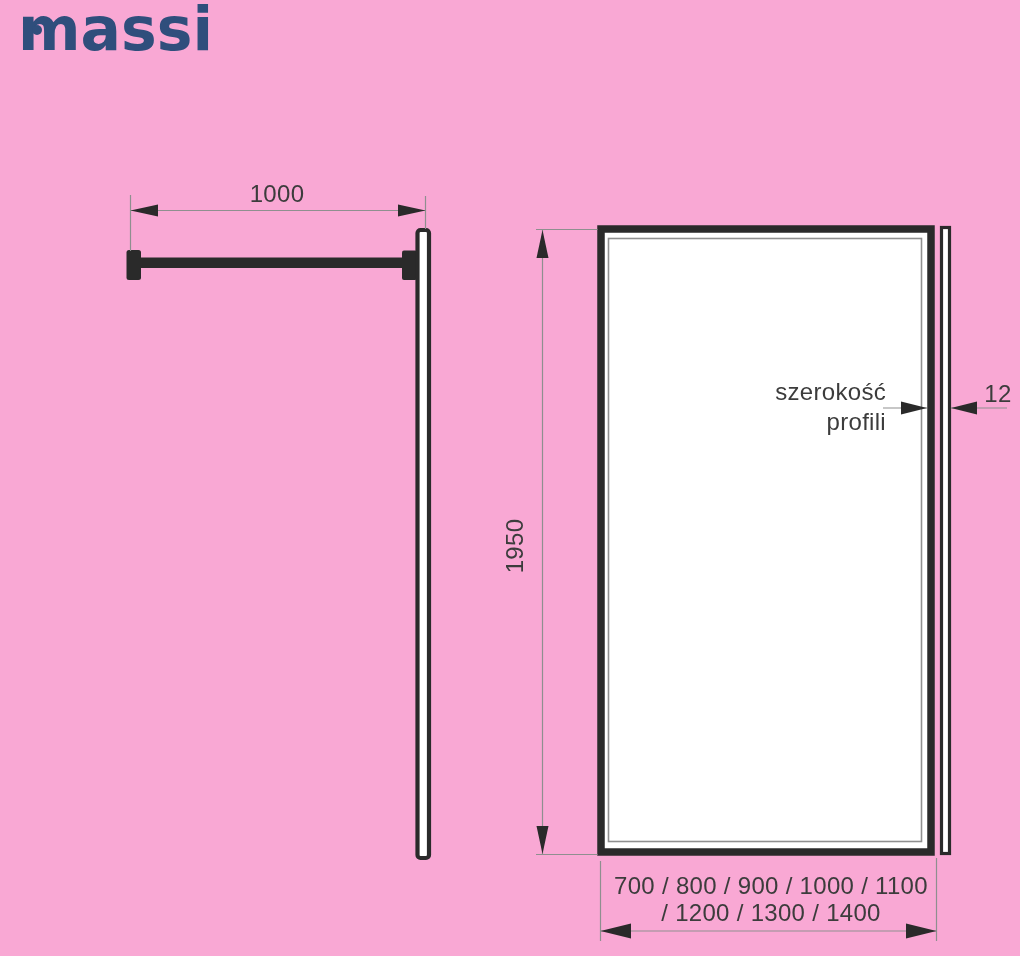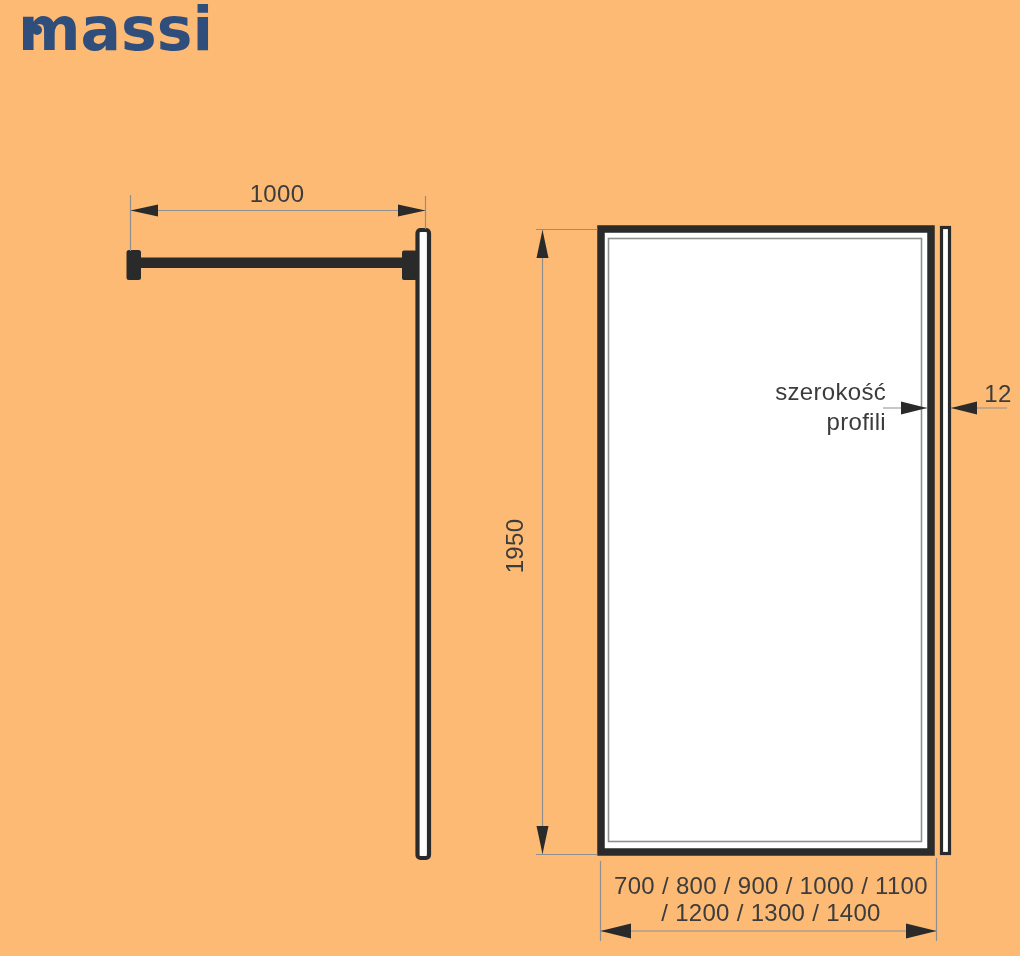--- a/index.html
+++ b/index.html
@@ -4,21 +4,21 @@
 <style>
   html, body {
     margin: 0;
     padding: 0;
     background: #ffffff;
   }
   .canvas {
     position: relative;
     width: 1020px;
     height: 956px;
-    background: #fdba74;
+    background: #f9a8d4;
     overflow: hidden;
     font-family: "Liberation Sans", "DejaVu Sans", sans-serif;
   }
   svg { display: block; }
   .logo-text {
     font-family: "DejaVu Sans", sans-serif;
     font-weight: bold;
     font-size: 60px;
     fill: #2f4e7c;
     letter-spacing: 0px;

